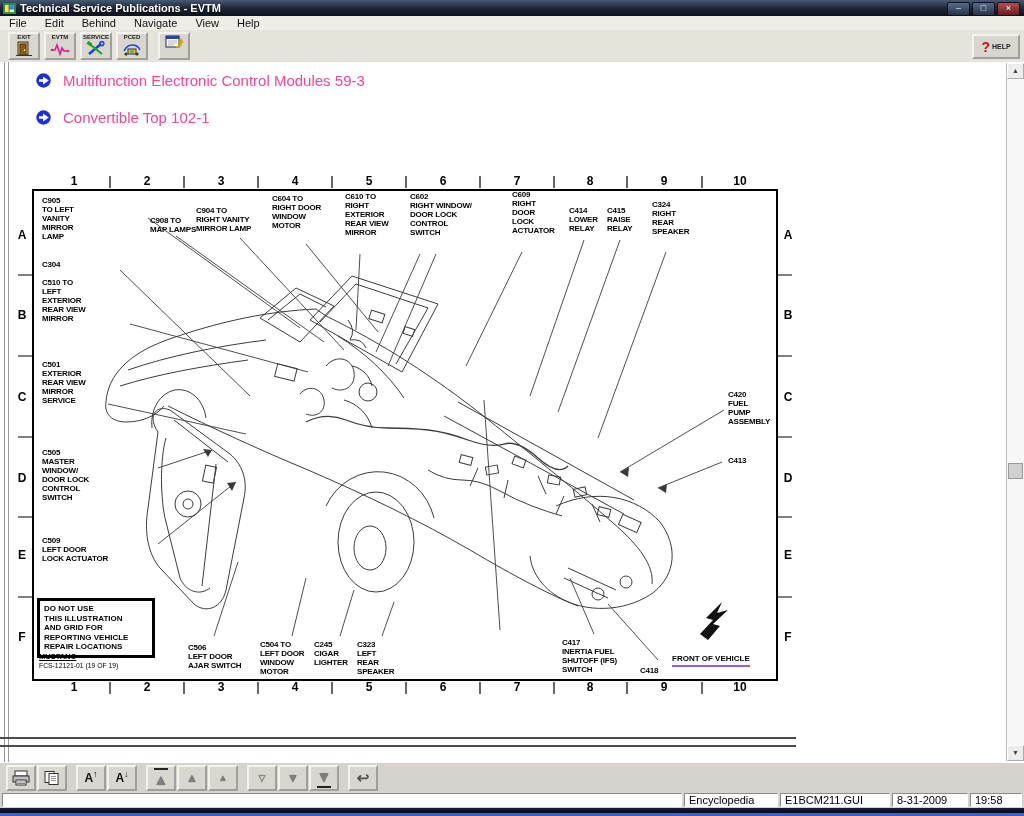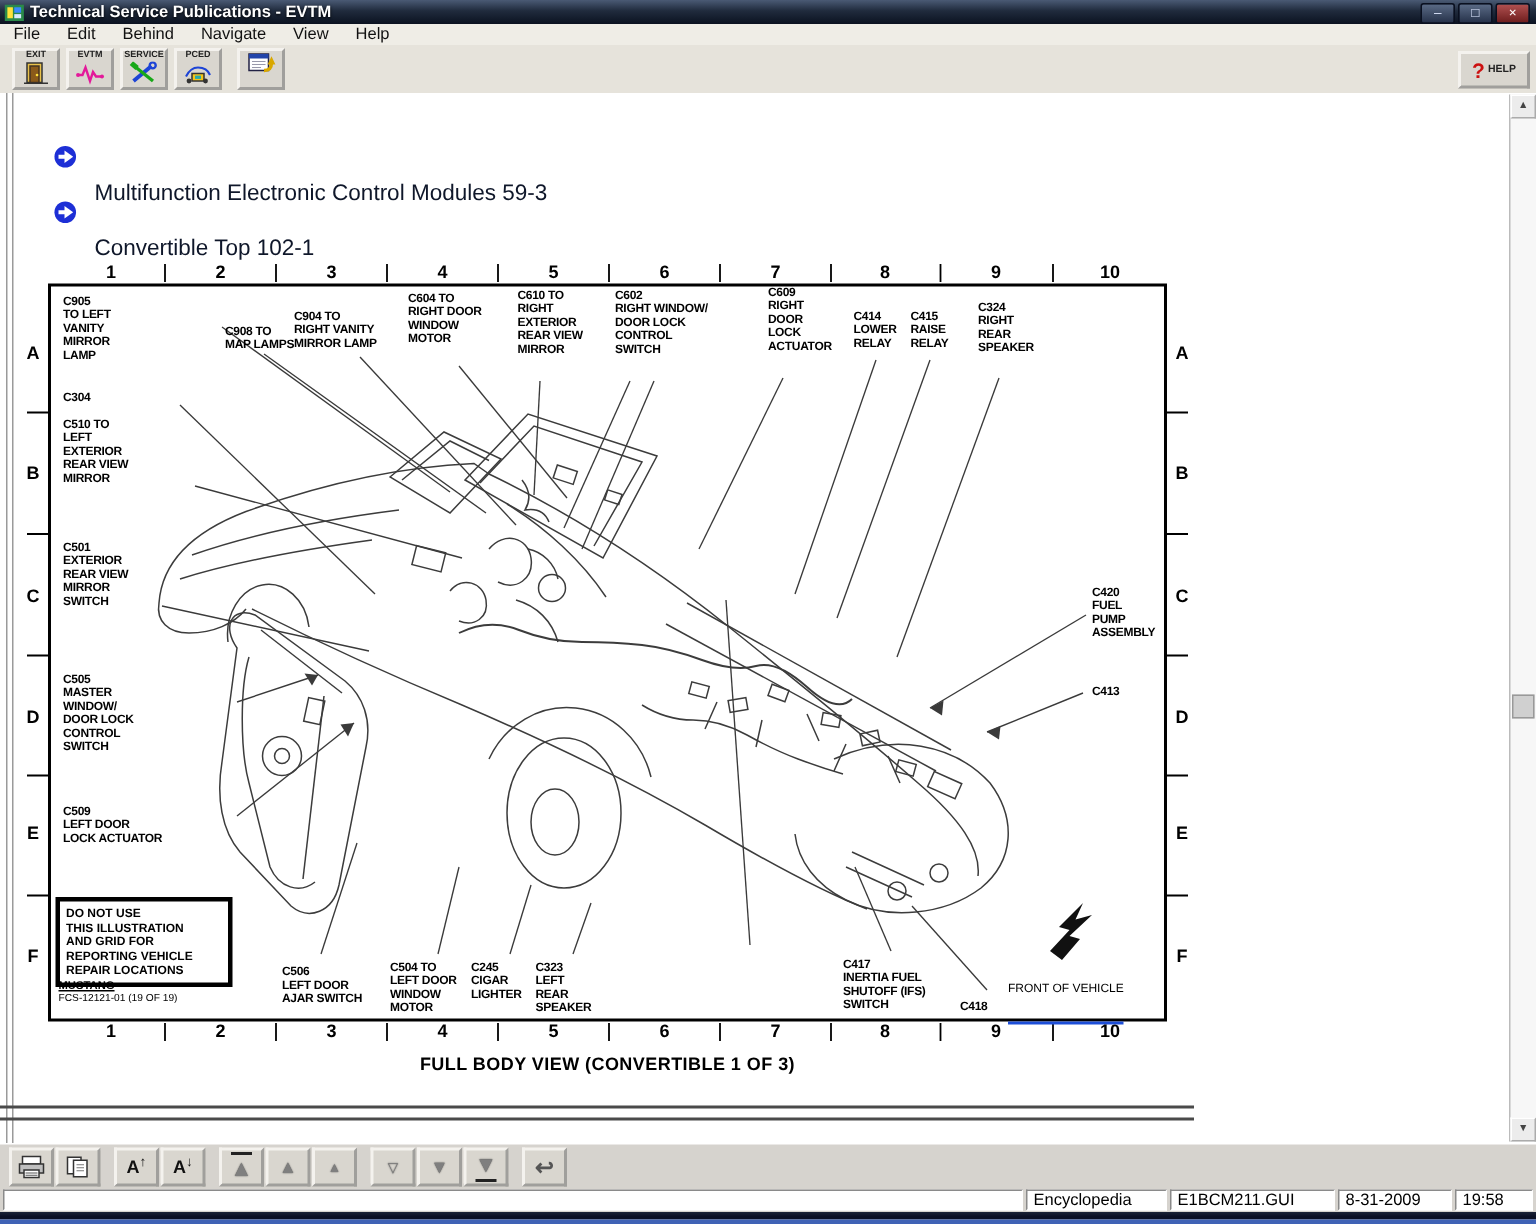--- a/index.html
+++ b/index.html
@@ -34,36 +34,36 @@
   #help-btn{position:absolute;top:4px;left:972px;width:48px;height:25px;background:#d9d6cf;
     border:2px outset #f4f2ee;box-sizing:border-box;display:flex;align-items:center;justify-content:center;gap:2px;}
   #help-btn .q{color:#cc1111;font-size:14px;font-weight:bold;line-height:14px;}
   #help-btn .h{font-size:7px;font-weight:bold;color:#222;}
 
   
   #content{left:0;top:62px;width:1024px;height:700px;background:#fff;}
   .left-edge{left:4px;top:0;width:3px;height:700px;
     border-left:1px solid #9a9a9a;border-right:1px solid #9a9a9a;}
   .link-row{position:absolute;display:flex;align-items:center;gap:12px;}
-  .link-row .link-text{font-size:15px;color:#0f172a;margin-top:48px;}
+  .link-row .link-text{font-size:15px;color:#ec4899;}
   .note{left:7px;top:82px;font-size:13px;color:#000;}
 
   
   #figure-area{left:8px;top:108px;width:800px;height:560px;}
   #figure-area svg{position:absolute;left:0;top:0;}
   .grid-label{position:absolute;transform:translateX(-50%);
     font-size:12px;font-weight:bold;color:#000;}
   .co{position:absolute;font-weight:bold;font-size:8px;line-height:9px;
     letter-spacing:-0.2px;white-space:pre-line;color:#000;}
   .warn{left:29px;top:428px;width:104px;border:3px solid #000;padding:3px 4px;
     font-weight:bold;font-size:8px;line-height:9.5px;white-space:pre-line;}
   .model{left:31px;top:482px;font-size:7.5px;font-weight:bold;text-decoration:underline;}
   .sheet{left:31px;top:492px;font-size:6.8px;}
-  .front{left:664px;top:484px;font-weight:normal;font-size:8px;
-    border-bottom:2px solid #1d4ed8;padding-bottom:18px;}
+  .front{left:664px;top:484px;font-weight:bold;font-size:8px;
+    border-bottom:2px solid #8b5cf6;padding-bottom:2px;}
   .caption{left:25px;top:532px;width:744px;text-align:center;
     font-weight:bold;font-size:12px;letter-spacing:.3px;}
 
   .double-rule{left:0px;top:675px;width:796px;height:6px;
     border-top:2px solid #4a4a4a;border-bottom:2px solid #4a4a4a;}
 
   
   #scrollbar{left:1006px;top:1px;width:17px;height:698px;background:#f7f7f7;
     border-left:1px solid #bbb;}
   .sb-btn{position:absolute;left:0;width:17px;height:16px;background:#ececec;
@@ -347,21 +347,21 @@
     <div class="co" style="left:34px;top:90px">C304</div>
     <div class="co" style="left:34px;top:108px">C510 TO
 LEFT
 EXTERIOR
 REAR VIEW
 MIRROR</div>
     <div class="co" style="left:34px;top:190px">C501
 EXTERIOR
 REAR VIEW
 MIRROR
-SWITCH</div>
+SERVICE</div>
     <div class="co" style="left:34px;top:278px">C505
 MASTER
 WINDOW/
 DOOR LOCK
 CONTROL
 SWITCH</div>
     <div class="co" style="left:34px;top:366px">C509
 LEFT DOOR
 LOCK ACTUATOR</div>
     <div class="co" style="left:720px;top:220px">C420
@@ -390,21 +390,20 @@
     <div class="co" style="left:632px;top:496px">C418</div>
 
     <div class="warn abs">DO NOT USE
 THIS ILLUSTRATION
 AND GRID FOR
 REPORTING VEHICLE
 REPAIR LOCATIONS</div>
     <div class="model abs">MUSTANG</div>
     <div class="sheet abs">FCS-12121-01 (19 OF 19)</div>
     <div class="front abs">FRONT OF VEHICLE</div>
-    <div class="caption abs">FULL BODY VIEW (CONVERTIBLE 1 OF 3)</div>
   <span class="grid-label" style="left: 66px; top: 4px;">1</span>
       <span class="grid-label" style="left: 66px; top: 510px;">1</span>
       <span class="grid-label" style="left: 139px; top: 4px;">2</span>
       <span class="grid-label" style="left: 139px; top: 510px;">2</span>
       <span class="grid-label" style="left: 213px; top: 4px;">3</span>
       <span class="grid-label" style="left: 213px; top: 510px;">3</span>
       <span class="grid-label" style="left: 287px; top: 4px;">4</span>
       <span class="grid-label" style="left: 287px; top: 510px;">4</span>
       <span class="grid-label" style="left: 361px; top: 4px;">5</span>
       <span class="grid-label" style="left: 361px; top: 510px;">5</span>

